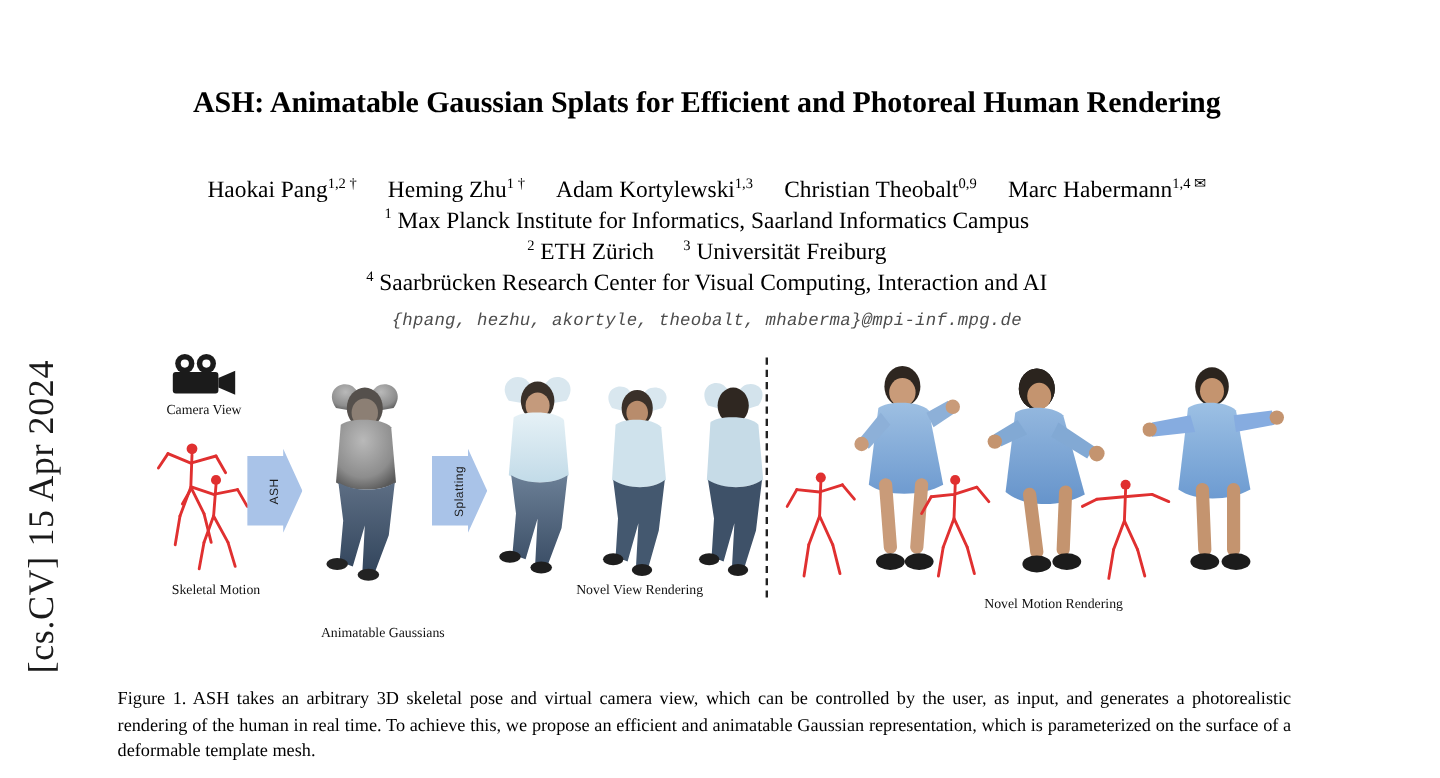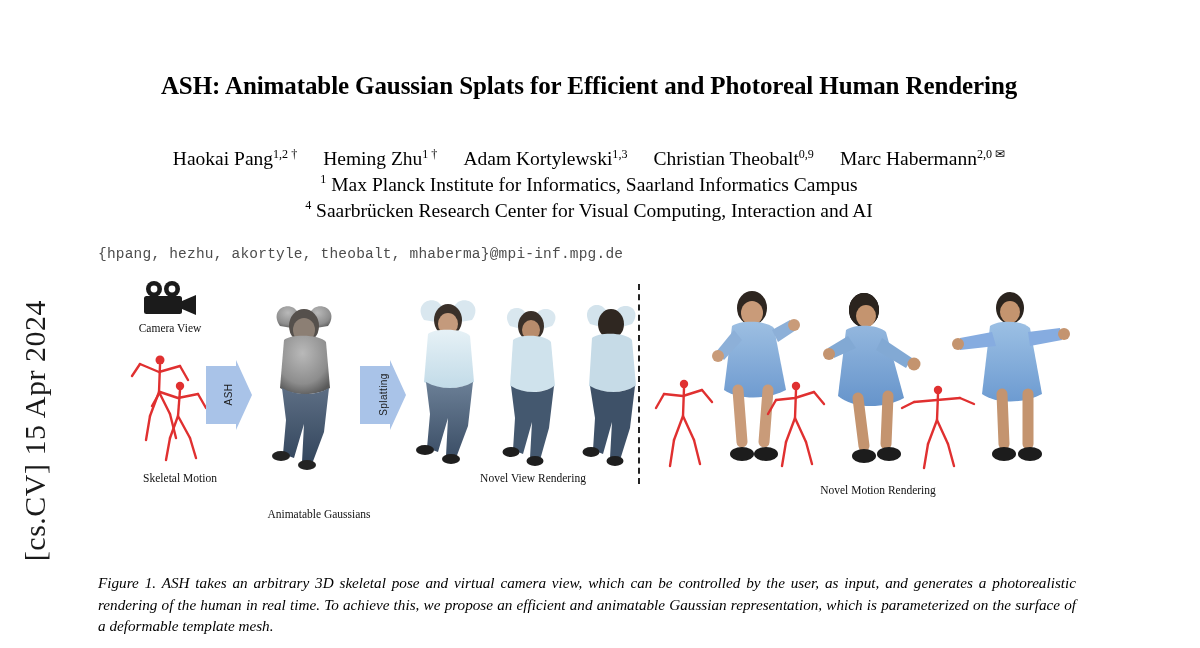--- a/index.html
+++ b/index.html
@@ -62,23 +62,25 @@
     vertical-align: super;
     line-height: 0;
     margin-top: 11px;
   }
   .affil {
     text-align: center;
     font-size: 19.5px;
     line-height: 1.34;
   }
   .email {
-    margin-top: 20px;
+    margin-top: 8px;
+    text-align: center;
     font-size: 15.5px;
     color: #4d4d4d;
+    font-style: italic;
   }
   .email .mono {
     font-family: "Liberation Mono", monospace;
     font-size: 14.5px;
     letter-spacing: 0.2px;
   }
 
   
   .figure {
     position: relative;
@@ -127,43 +129,49 @@
   
   .caption {
     position: absolute;
     left: 98px;
     top: 572px;
     width: 978px;
     font-size: 15.2px;
     line-height: 1.42;
     text-align: justify;
     font-family: "Liberation Serif", serif;
-    font-style: italic;
   }
 
   
   .subject { position: absolute; }
   .subject svg { display: block; }
 </style>
 </head>
 <body>
 
 <div class="arxiv-stamp">[cs.CV]  15 Apr 2024</div>
 
 <div class="page">
 
   <div class="title">ASH: Animatable Gaussian Splats for Efficient and Photoreal Human Rendering</div>
 
   <div class="authors">
-    <span class="author"><span>Haokai Pang</span><sup>1,2 †</sup></span><span class="author"><span>Heming Zhu</span><sup>1 †</sup></span><span class="author"><span>Adam Kortylewski</span><sup>1,3</sup></span><span class="author"><span>Christian Theobalt</span><sup>0,9</sup></span><span class="author"><span>Marc Habermann</span><sup>2,0 ✉</sup></span>
+    <span class="author"><span>Haokai Pang</span><sup>1,2 †</sup></span><span class="author"><span>Heming Zhu</span><sup>1 †</sup></span><span class="author"><span>Adam Kortylewski</span><sup>1,3</sup></span><span class="author"><span>Christian Theobalt</span><sup>0,9</sup></span><span class="author"><span>Marc Habermann</span><sup>1,4 ✉</sup></span>
   </div>
 
   <div class="affil">
     <sup>1</sup>
     <span>Max Planck Institute for Informatics, Saarland Informatics Campus</span>
+  </div>
+  <div class="affil">
+    <sup>2</sup>
+    <span>ETH Zürich</span>
+    &nbsp;&nbsp;&nbsp;
+    <sup>3</sup>
+    <span>Universität Freiburg</span>
   </div>
   <div class="affil">
     <sup>4</sup>
     <span>Saarbrücken Research Center for Visual Computing, Interaction and AI</span>
   </div>
 
   <div class="email">
     <span class="mono">{hpang, hezhu, akortyle, theobalt, mhaberma}</span><span class="mono">@mpi-inf.mpg.de</span>
   </div>
 

